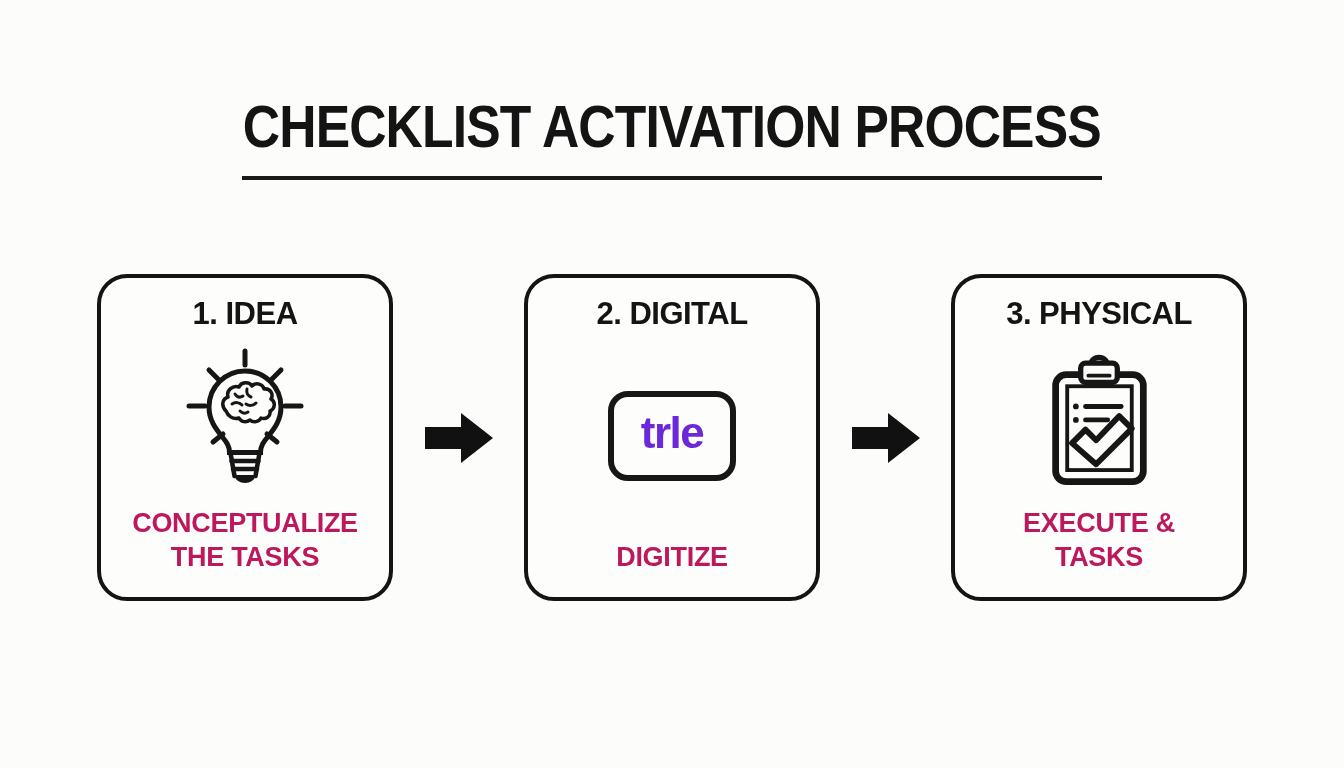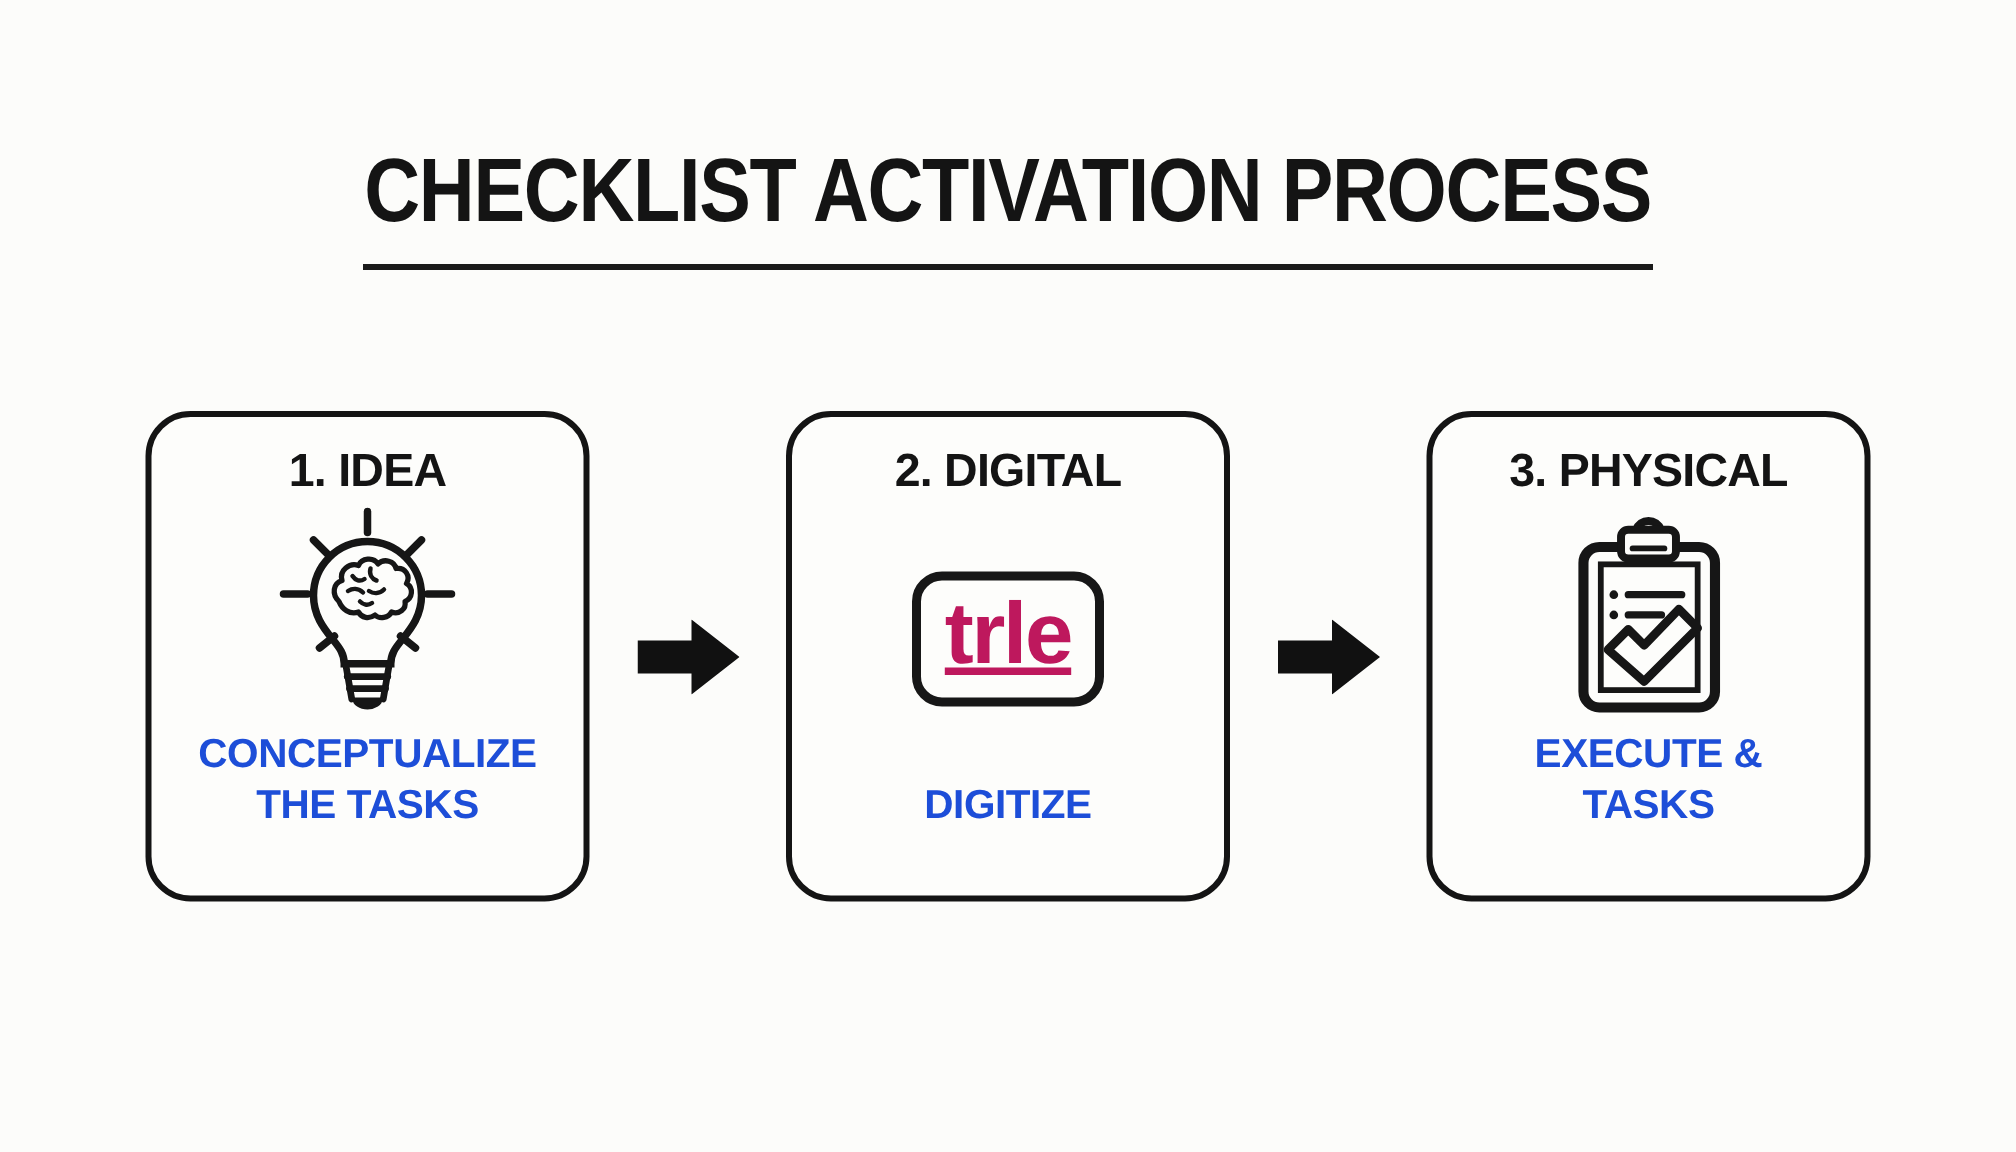--- a/index.html
+++ b/index.html
@@ -41,21 +41,21 @@
     transform: translateX(-50%);
     display: flex; align-items: center;
   }
   .step-card {
     box-sizing: border-box;
     width: 296px; height: 327px;
     border: 4px solid #141414;
     border-radius: 30px;
     background: #fdfdfb;
     display: flex; flex-direction: column; align-items: center;
-    padding: 18px 10px 44px;
+    padding: 18px 10px 23px;
   }
   .step-title {
     margin: 0;
     font-size: 31px;
     font-weight: 800;
     letter-spacing: -0.5px;
     color: #141414;
     white-space: nowrap;
   }
   .icon-wrap {
@@ -63,46 +63,45 @@
     display: flex; align-items: center; justify-content: center;
     width: 100%;
   }
   .caption {
     margin: 0;
     text-align: center;
     font-size: 27px;
     font-weight: 800;
     line-height: 34px;
     letter-spacing: -0.3px;
-    color: #1d4ed8;
+    color: #be185d;
   }
   .caption span { display: block; white-space: nowrap; }
 
   .arrow-cell {
     width: 131px;
     display: flex; align-items: center; justify-content: center;
   }
 
   
   .logo-badge {
     box-sizing: border-box;
     width: 128px; height: 90px;
     border: 6px solid #171717;
     border-radius: 20px;
     display: flex; align-items: center; justify-content: center;
     background: #fdfdfb;
   }
   .logo-badge span {
-    font-size: 58px;
+    font-size: 44px;
     font-weight: 800;
     letter-spacing: -1.5px;
-    color: #be185d;
+    color: #6d28d9;
     line-height: 1;
     padding-bottom: 6px;
-    text-decoration: underline;
   }
 
   svg { display: block; }
 </style>
 </head>
 <body>
 
 <div class="canvas">
 
   <div class="title-wrap">

